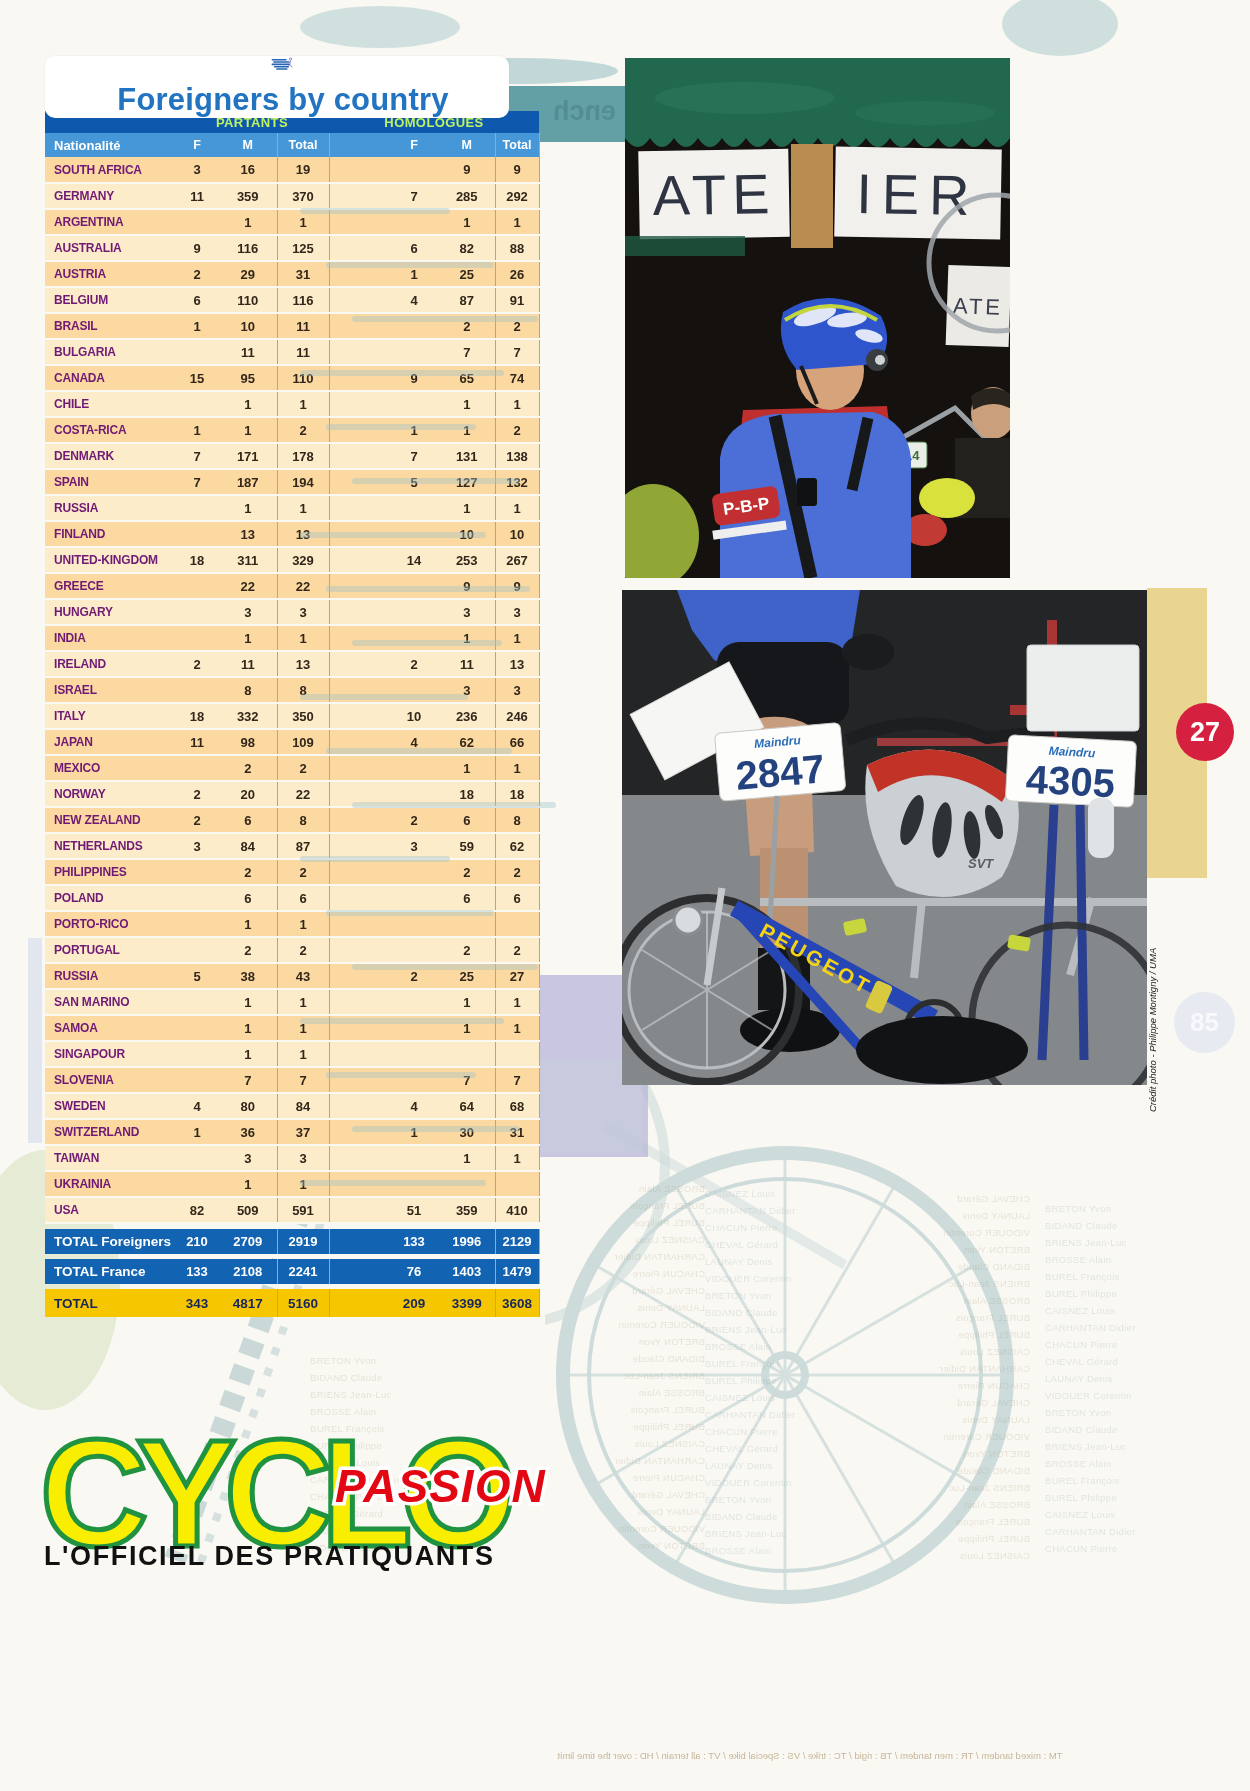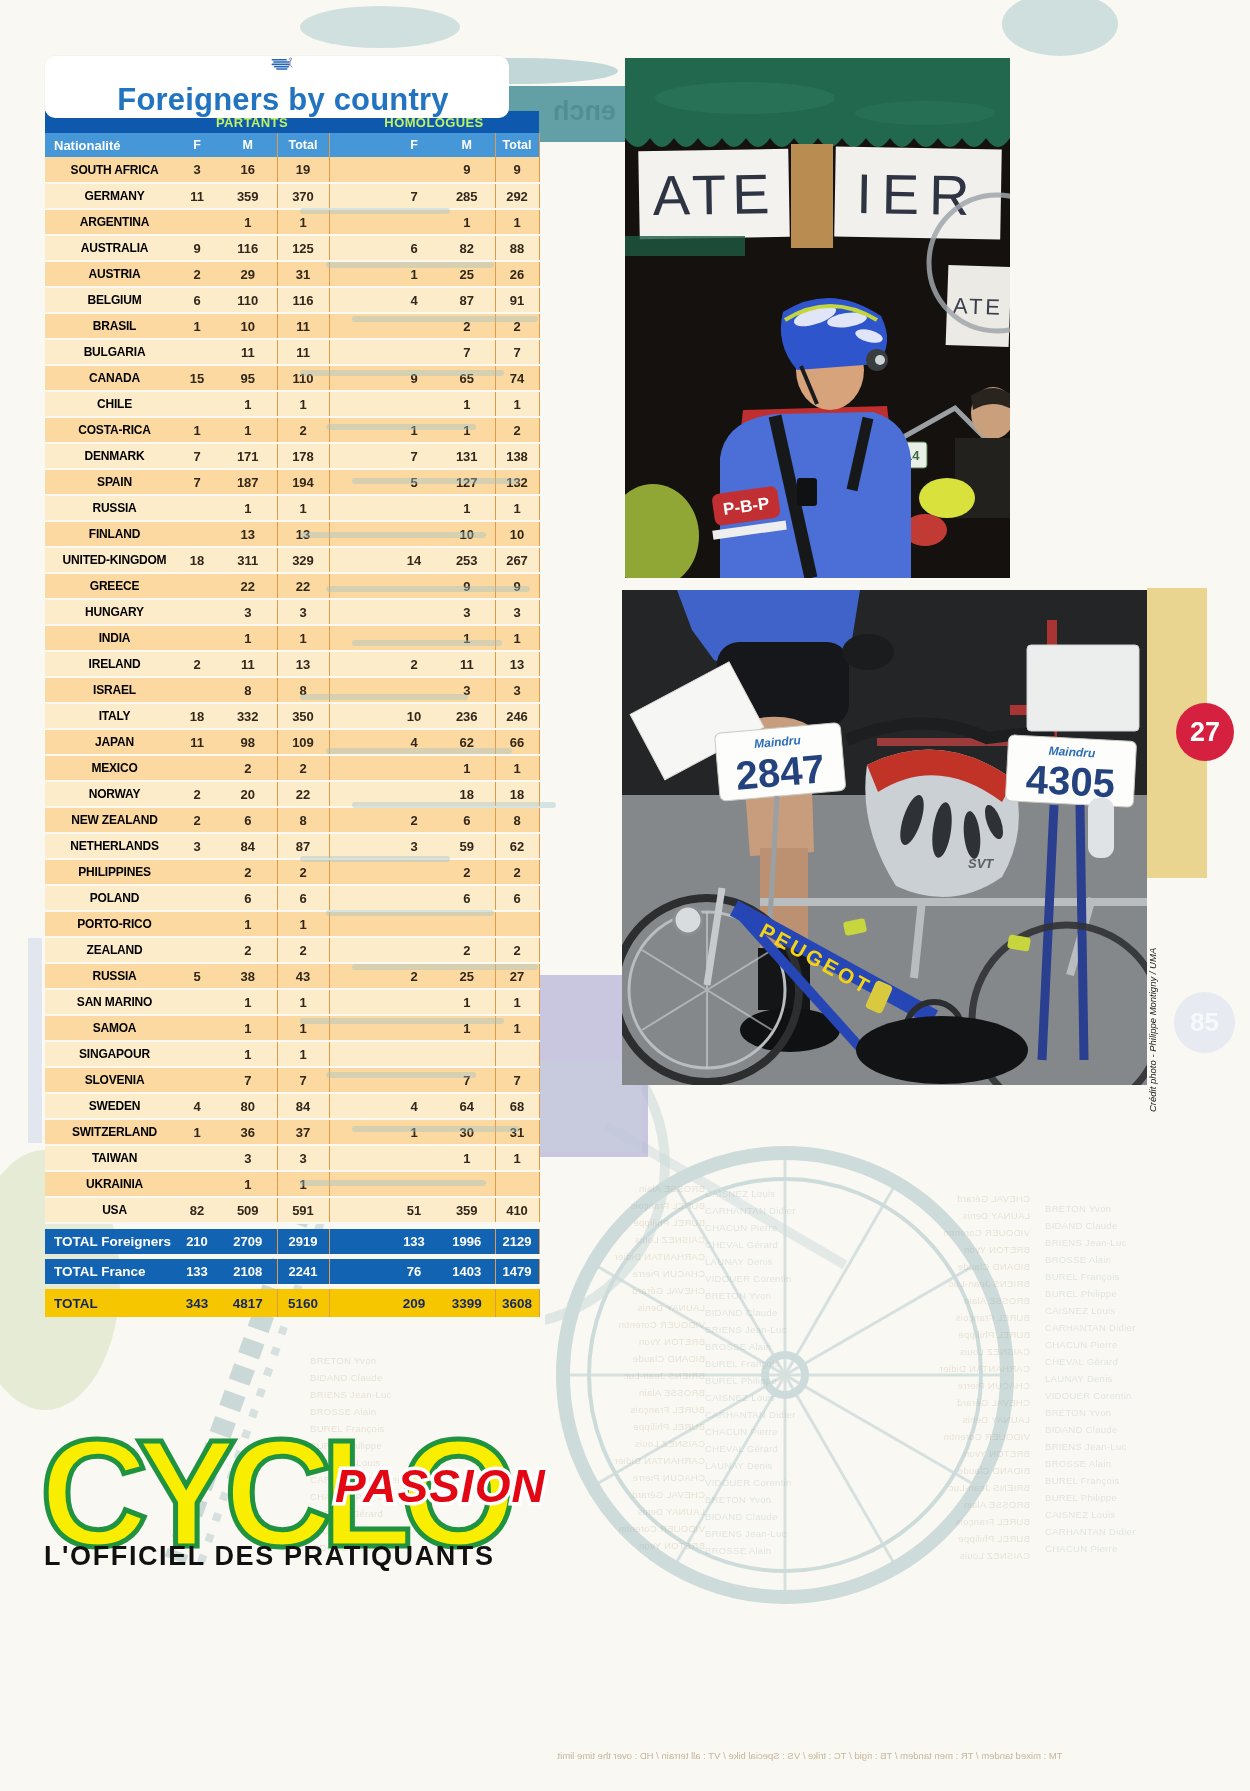--- a/index.html
+++ b/index.html
@@ -33,22 +33,22 @@
   .stats-table table{border-collapse:collapse;table-layout:fixed;width:494px;}
   .stats-table th,.stats-table td{padding:0;margin:0;overflow:hidden;white-space:nowrap;}
   tr.ghdr th{background:#0e59ad;color:#bef264;font-size:13px;font-weight:700;height:22px;
              letter-spacing:.4px;text-align:center;}
   tr.shdr th{background:#4697d7;color:#fff;font-size:12.5px;font-weight:600;height:24px;
              text-align:center;}
   tr.shdr th.c-name{text-align:left;padding-left:9px;font-size:13px;}
   tbody tr.cr{height:26px;}
   tbody tr.cr td{height:24px;border-bottom:2px solid #f9f8f3;font-size:13px;font-weight:700;
              color:#32271a;text-align:center;}
-  tbody tr.cr td.c-name{text-align:center;padding-left:9px;font-size:12px;font-weight:800;
-             color:#000000;letter-spacing:-.2px;}
+  tbody tr.cr td.c-name{text-align:left;padding-left:9px;font-size:12px;font-weight:800;
+             color:#701a75;letter-spacing:-.2px;}
   tbody tr.odd td{background:#fbd9a0;}
   tbody tr.even td{background:#fdecca;}
   .bc,.bh{border-left:1px solid #e09a4a !important;border-right:1px solid #e09a4a !important;}
   tr.gap-row td{height:5px;background:transparent;border:none;}
   tr.t-blue td{background:#1263b2;color:#fff;font-size:13px;font-weight:700;height:25px;
              text-align:center;}
   tr.t-blue td.c-name{text-align:left;padding-left:9px;font-size:13.5px;}
   tr.t-yellow td{background:#f6c700;color:#15265e;font-size:13.5px;font-weight:800;height:28px;
              text-align:center;}
   tr.t-yellow td.c-name{text-align:left;padding-left:9px;}
@@ -464,21 +464,21 @@
       <td class="c-name">PORTO-RICO</td>
       <td></td>
       <td>1</td>
       <td class="bc">1</td>
       <td></td>
       <td></td>
       <td></td>
       <td class="bh"></td>
     </tr>
           <tr class="cr even">
-      <td class="c-name">ZEALAND</td>
+      <td class="c-name">PORTUGAL</td>
       <td></td>
       <td>2</td>
       <td class="bc">2</td>
       <td></td>
       <td></td>
       <td>2</td>
       <td class="bh">2</td>
     </tr>
           <tr class="cr odd">
       <td class="c-name">RUSSIA</td>

